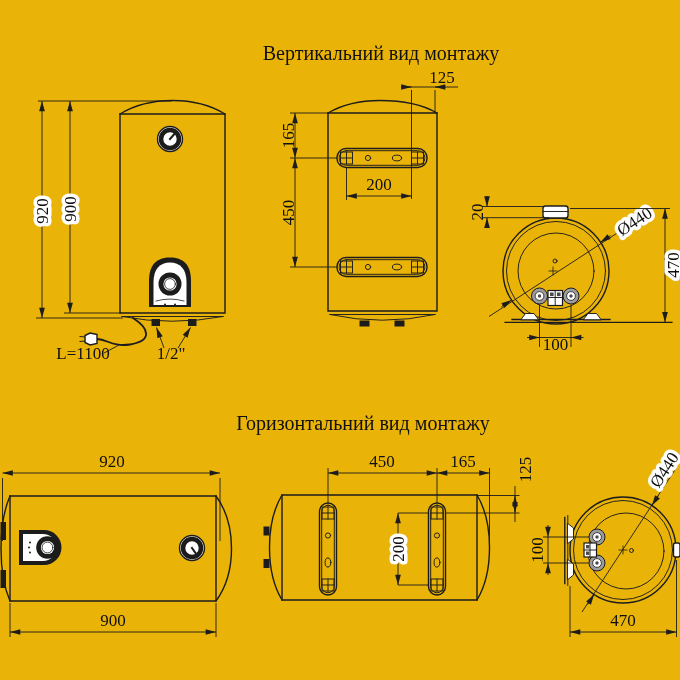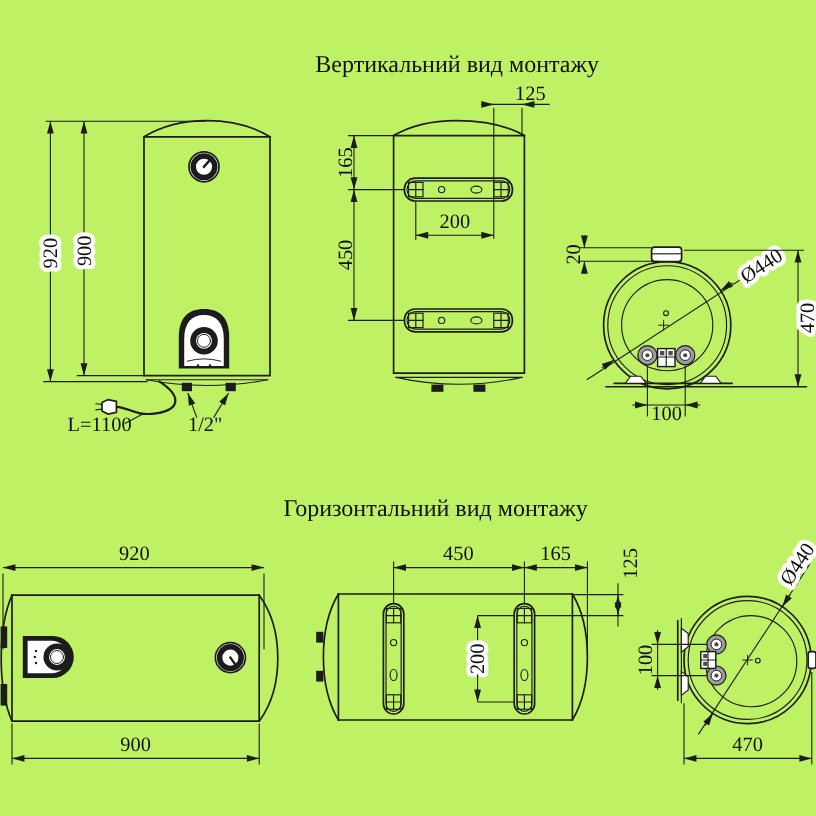--- a/index.html
+++ b/index.html
@@ -1,16 +1,16 @@
 <!DOCTYPE html>
 <html><head>
 <meta charset="utf-8">
 <style>
   html,body{margin:0;padding:0;background:#ffffff;}
-  .canvas{position:relative;width:680px;height:680px;background:#bef264;overflow:hidden;
+  .canvas{position:relative;width:680px;height:680px;background:#eab308;overflow:hidden;
           font-family:"Liberation Serif", serif;}
   svg{position:absolute;left:0;top:0;}
   .ol{stroke:#1c1c1c;stroke-width:1.4;fill:none;stroke-linecap:square;}
   .th{stroke:#1c1c1c;stroke-width:0.95;fill:none;stroke-linecap:square;}
   .dm{stroke:#1c1c1c;stroke-width:0.9;fill:none;}
   .bk{fill:#1c1c1c;stroke:none;}
   .wf{fill:#ffffff;}
   .gy{fill:#9c9c9c;}
   .dk{fill:#4a4a4a;stroke:none;}
   text{font-family:"Liberation Serif", serif;fill:#101010;}

